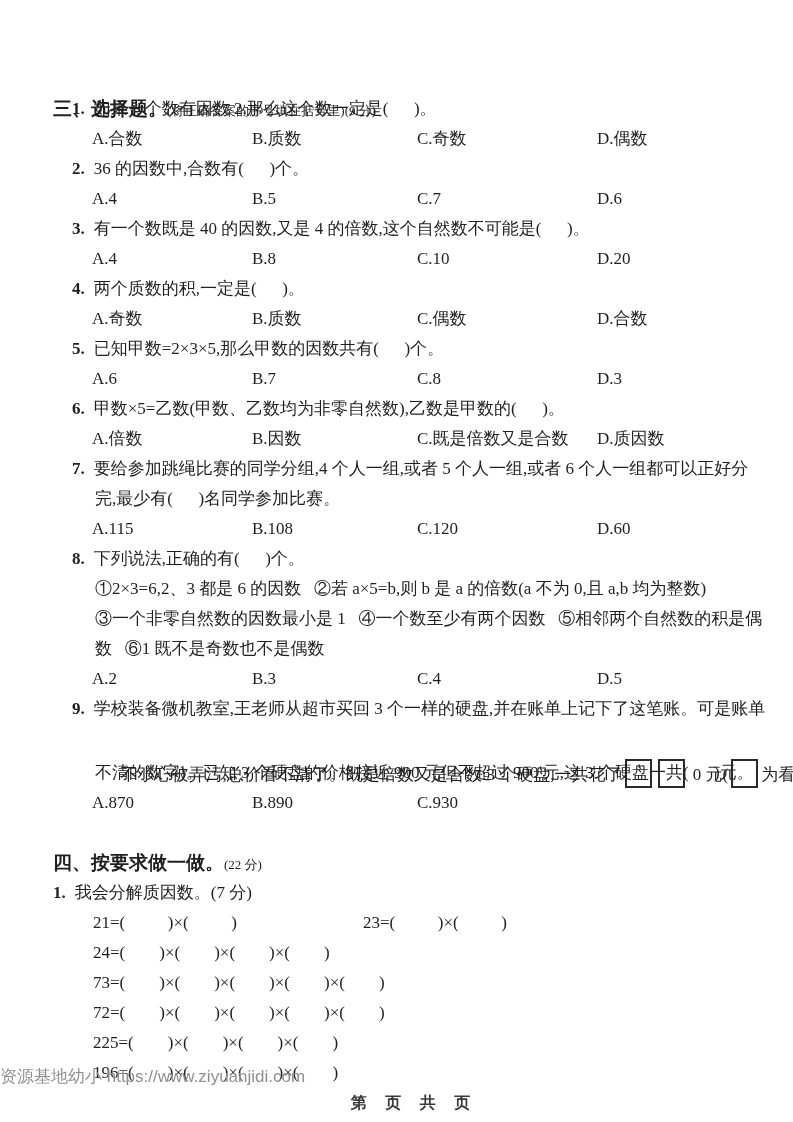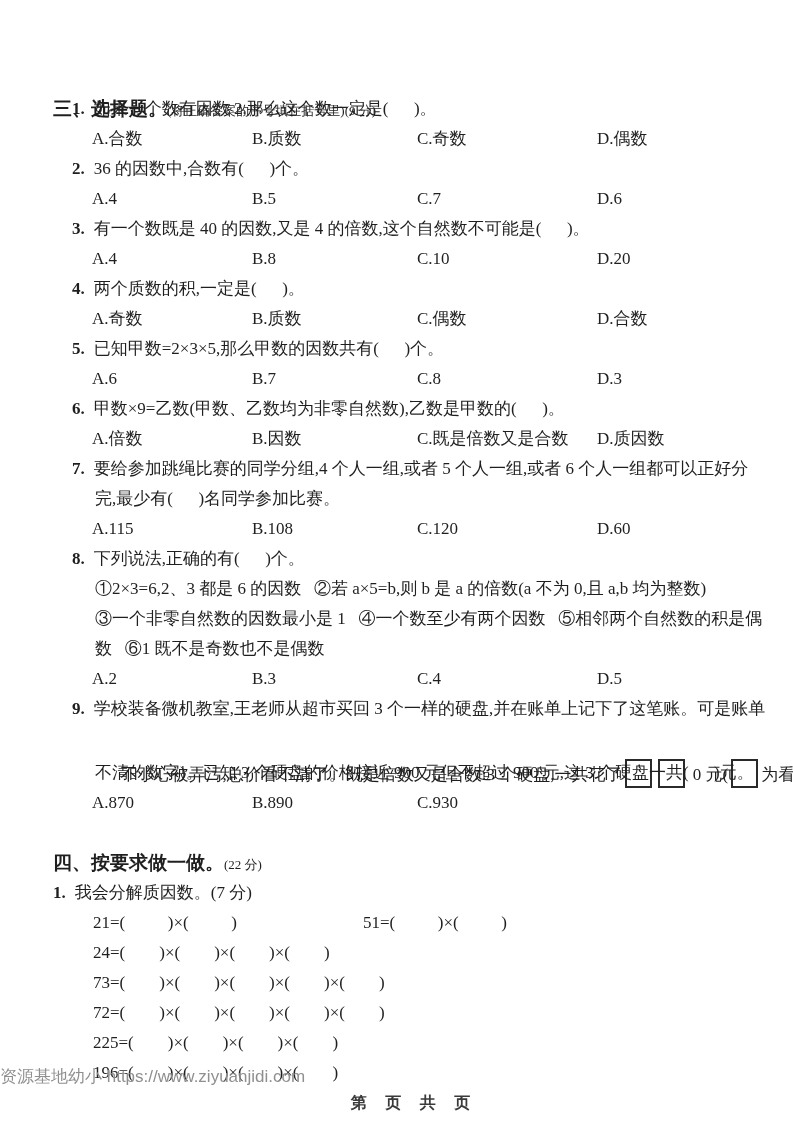--- a/index.html
+++ b/index.html
@@ -114,21 +114,21 @@
     <div class="row"><span class="qnum">5.</span><span>已知甲数=2×3×5,那么甲数的因数共有(      )个。</span></div>
     <div class="opts">
       <span>A.6</span>
       <span>B.7</span>
       <span>C.8</span>
       <span>D.3</span>
     </div>
   </div>
 
   <div class="q">
-    <div class="row"><span class="qnum">6.</span><span>甲数×9=乙数(甲数、乙数均为非零自然数),乙数是甲数的(      )。</span></div>
+    <div class="row"><span class="qnum">6.</span><span>甲数×5=乙数(甲数、乙数均为非零自然数),乙数是甲数的(      )。</span></div>
     <div class="opts">
       <span>A.倍数</span>
       <span>B.因数</span>
       <span>C.既是倍数又是合数</span>
       <span>D.质因数</span>
     </div>
   </div>
 
   <div class="q">
     <div class="row"><span class="qnum">7.</span><span>要给参加跳绳比赛的同学分组,4 个人一组,或者 5 个人一组,或者 6 个人一组都可以正好分</span></div>
@@ -170,21 +170,21 @@
 
   <div class="row sec-head">
     <span class="sec-title">四、按要求做一做。</span><span class="sec-note">(22 分)</span>
   </div>
 
   <div class="sub-q row">
     <span class="qnum">1.</span><span>我会分解质因数。</span><span>(7 分)</span>
   </div>
 
   <div class="row factor-row">
-    <span class="f-left">21=(          )×(          )</span><span class="f-right">51=(          )×(          )</span>
+    <span class="f-left">21=(          )×(          )</span><span class="f-right">23=(          )×(          )</span>
   </div>
   <div class="row factor-row">
     <span class="f-left">24=(        )×(        )×(        )×(        )</span>
   </div>
   <div class="row factor-row">
     <span class="f-left">73=(        )×(        )×(        )×(        )×(        )</span>
   </div>
   <div class="row factor-row">
     <span class="f-left">72=(        )×(        )×(        )×(        )×(        )</span>
   </div>

